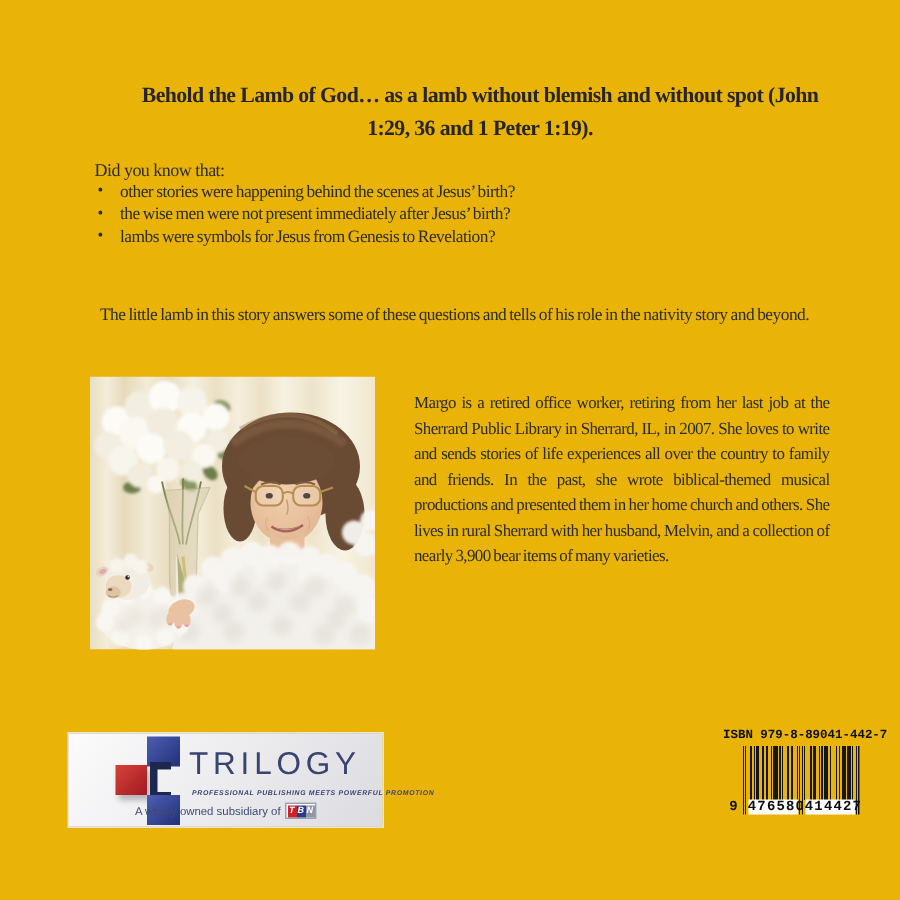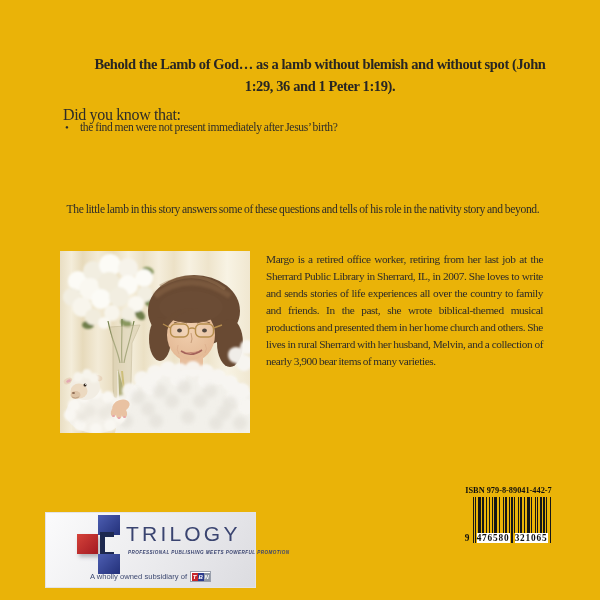--- a/index.html
+++ b/index.html
@@ -3,36 +3,36 @@
 <meta charset="utf-8">
 <style>
   html,body{margin:0;padding:0;background:#fff;}
   .page{position:relative;width:600px;height:600px;background:#eab308;overflow:hidden;
         font-family:"Liberation Serif","DejaVu Serif",serif;color:#2e2c29;padding-left:40px;}
 
   
   .title{position:absolute;left:0;right:0;top:53px;text-align:center;
          font-weight:bold;font-size:14.5px;line-height:22px;letter-spacing:-0.4px;color:#282623;}
   .title div{white-space:nowrap;}
-  .intro{position:absolute;left:63px;top:106px;font-size:16px;letter-spacing:-0.35px;}
+  .intro{position:absolute;left:63px;top:106px;font-size:12px;letter-spacing:-0.35px;}
   .bullets{position:absolute;left:63px;top:120px;width:477px;margin:0;padding:0;list-style:none;
            font-size:11.6px;line-height:15px;letter-spacing:-0.35px;word-spacing:-0.5px;}
   .bullets li{position:relative;padding-left:17px;}
   .bullets li::before{content:"\2022";position:absolute;left:2px;top:0;font-size:11px;}
   .summary{position:absolute;left:63px;top:202px;width:480px;margin:0;
            font-size:11.6px;line-height:15px;letter-spacing:-0.35px;word-spacing:-0.5px;text-align:center;}
 
   
   .photo{position:absolute;left:60px;top:251px;width:190px;height:182px;}
   .photo svg{display:block;}
-  .bio{position:absolute;left:262px;top:247px;width:277px;margin:4px;text-align:justify;
+  .bio{position:absolute;left:262px;top:247px;width:277px;margin:14px;text-align:justify;
        font-size:11.3px;line-height:17px;letter-spacing:-0.4px;word-spacing:-0.6px;}
 
   
-  .logo-box{position:absolute;left:45px;top:512px;width:211px;height:76px;
+  .logo-box{position:absolute;left:45px;top:488px;width:211px;height:64px;
             background:linear-gradient(125deg,#fbfbfc 0%,#efeff1 40%,#e3e3e7 78%,#dcdce0 100%);
             border:1px solid #e4e4e7;box-sizing:border-box;font-family:"Liberation Sans",sans-serif;}
   .sq{position:absolute;width:22px;height:20px;}
   .sq.blue{background:linear-gradient(135deg,#4d5eb2 0%,#27357f 90%);}
   .sq.top{left:52px;top:2px;}
   .sq.bottom{left:52px;top:41px;}
   .sq.red{left:31px;top:21px;width:21px;height:20px;
           background:linear-gradient(135deg,#d5423a 0%,#a81e24 90%);
           box-shadow:2px 3px 4px rgba(60,60,70,.35);}
   .bracket{position:absolute;left:54px;top:19px;width:14px;height:25px;box-sizing:border-box;
@@ -42,21 +42,21 @@
   .tagline{position:absolute;left:82px;top:37px;font-size:4.6px;font-style:italic;
            letter-spacing:.45px;color:#3a4470;white-space:nowrap;font-weight:bold;}
   .subsidiary{position:absolute;left:0;right:0;bottom:5px;display:flex;justify-content:center;
               align-items:center;gap:3px;font-size:7.6px;color:#3e4a72;}
   .tbn{display:inline-flex;border:1px solid #9aa0ad;background:#fff;padding:.5px;}
   .tbn span{display:inline-block;width:6px;height:8px;line-height:8px;text-align:center;
             color:#fff;font-size:6px;font-weight:bold;font-style:italic;}
   .tbn .t{background:#c4262c;} .tbn .b{background:#2b3a8c;} .tbn .n{background:#8f97a6;}
 
   
-  .barcode{position:absolute;left:460px;top:486px;width:97px;font-family:Liberation Serif, serif;}
+  .barcode{position:absolute;left:482px;top:486px;width:97px;font-family:Liberation Mono, monospace;}
   .isbn{font-weight:bold;font-size:8.3px;letter-spacing:0;color:#0f0f0f;text-align:center;
         white-space:nowrap;margin-bottom:2px;}
   .bars-wrap{position:relative;width:78px;height:46px;margin-left:13px;}
   .bars-wrap svg{display:block;shape-rendering:crispEdges;}
   .bdigit{position:absolute;bottom:0;height:10px;line-height:10px;background:#fff;
           font-weight:bold;font-size:9.3px;color:#0f0f0f;text-align:center;}
   .d-left{left:-10px;width:8px;background:transparent;}
   .d-g1{left:3.5px;width:33px;letter-spacing:.8px;}
   .d-g2{left:41.5px;width:33px;letter-spacing:.8px;}
 </style>
@@ -66,21 +66,23 @@
 <div class="page">
 
   <div class="title">
     <div>Behold the Lamb of God… as a lamb without blemish and without spot (John</div>
     <div>1:29, 36 and 1 Peter 1:19).</div>
   </div>
 
   <div class="intro">Did you know that:</div>
 
   <ul class="bullets">
-      <li>the find men were not present immediately after Jesus’ birth?</li>
+      <li>other stories were happening behind the scenes at Jesus’ birth?</li>
+      <li>the wise men were not present immediately after Jesus’ birth?</li>
+      <li>lambs were symbols for Jesus from Genesis to Revelation?</li>
     </ul>
 
   <p class="summary">The little lamb in this story answers some of these questions and tells of his role in the nativity story and beyond.</p>
 
   <div class="photo">
     <svg viewBox="0 0 190 182" width="190" height="182">
       <defs>
         <linearGradient id="curtain" x1="0" y1="0" x2="1" y2="0">
           <stop offset="0" stop-color="#e9dec3"></stop>
             <stop offset=".06" stop-color="#f4edda"></stop>
@@ -341,17 +343,17 @@
           <rect x="68.14" y="0" width="0.86" height="36" fill="#161616"></rect>
           <rect x="69.78" y="0" width="0.86" height="36" fill="#161616"></rect>
           <rect x="70.61" y="0" width="0.86" height="36" fill="#161616"></rect>
           <rect x="71.43" y="0" width="0.86" height="36" fill="#161616"></rect>
           <rect x="73.07" y="0" width="0.86" height="36" fill="#161616"></rect>
           <rect x="75.53" y="0" width="0.86" height="46" fill="#161616"></rect>
           <rect x="77.17" y="0" width="0.86" height="46" fill="#161616"></rect>
         </svg>
       <span class="bdigit d-left">9</span>
       <span class="bdigit d-g1">476580</span>
-      <span class="bdigit d-g2">321065</span>
+      <span class="bdigit d-g2">414427</span>
     </div>
   </div>
 
 </div>
 
 </body></html>

